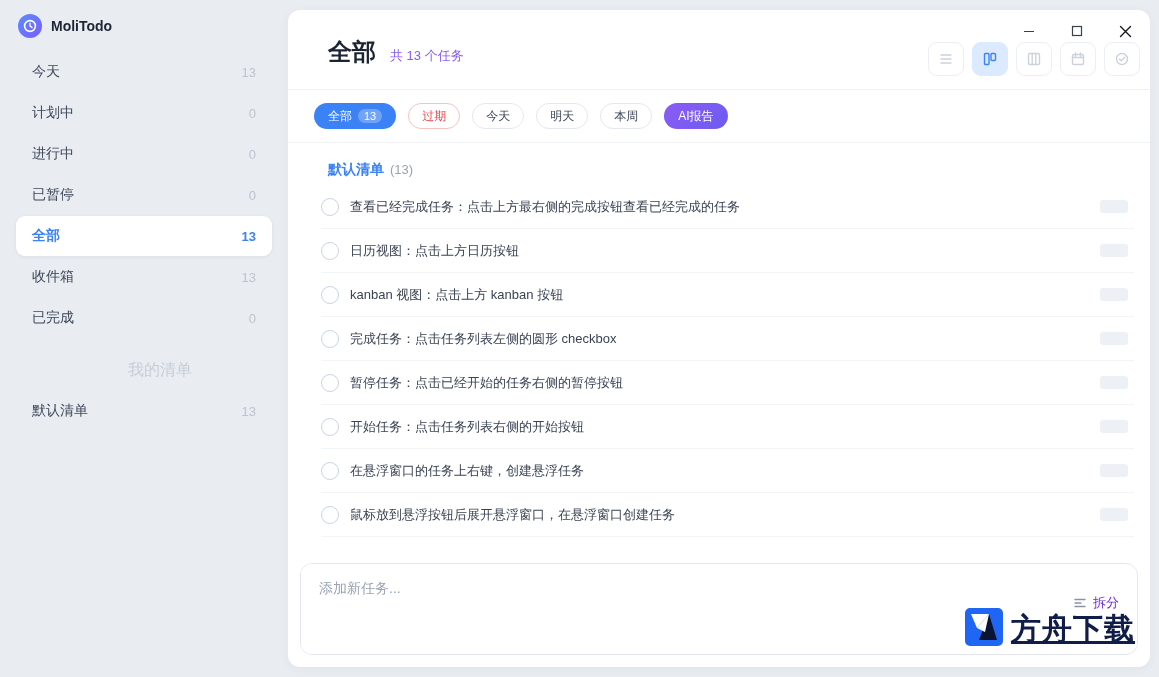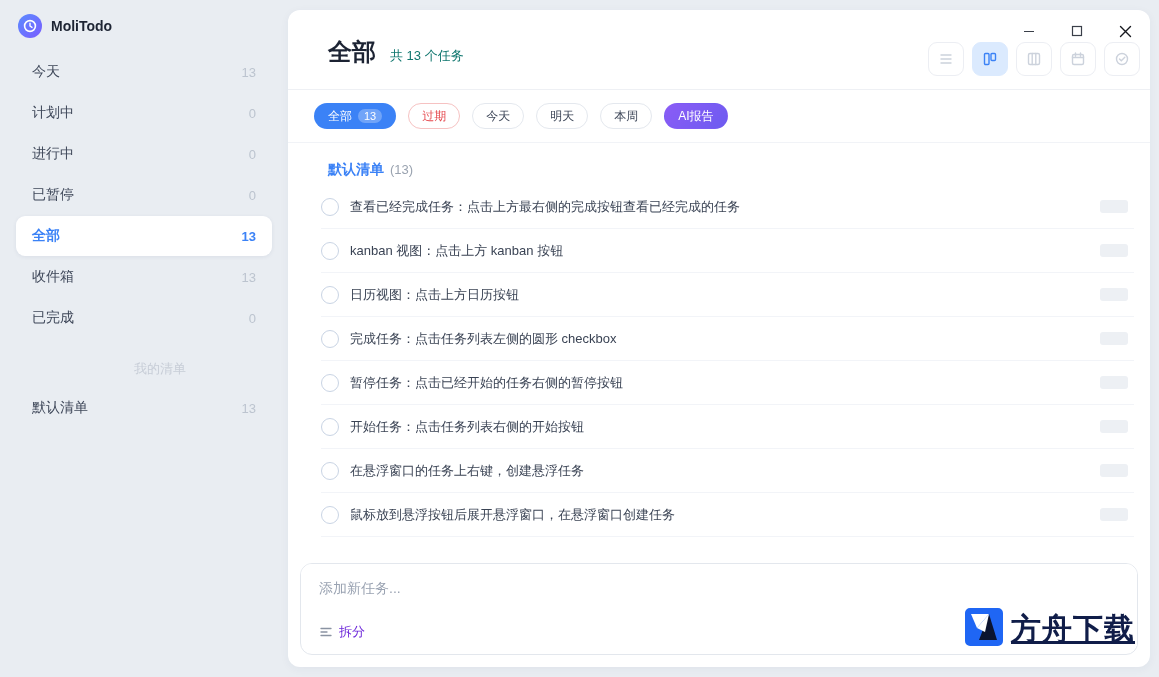--- a/index.html
+++ b/index.html
@@ -20,35 +20,35 @@
     background:linear-gradient(135deg,#5b8cff,#7a5cff);
     display:flex; align-items:center; justify-content:center; flex:0 0 auto; }
   .brand-name { font-size:14px; font-weight:bold; color:#1d2433; }
   .nav { padding:4px 16px 0; display:flex; flex-direction:column; gap:1px; }
   .nav-item { height:40px; display:flex; align-items:center; justify-content:space-between;
     padding:0 16px; border-radius:9px; font-size:14px; color:#3e4759; cursor:pointer; }
   .nav-item .count { font-size:13px; color:#bcc4cf; }
   .nav-item.active { background:#ffffff; color:#3b82f6; box-shadow:0 1px 4px rgba(25,45,90,.07); }
   .nav-item.active .label { font-weight:bold; }
   .nav-item.active .count { color:#3b82f6; font-weight:bold; }
-  .section-label { margin:22px 0 6px 32px; font-size:13px; color:#c7cdd7; }
+  .section-label { margin:22px 0 6px 32px; font-size:16px; color:#c7cdd7; }
 
   
   .card { position:absolute; left:288px; top:10px; width:862px; height:657px;
     background:#ffffff; border-radius:12px; overflow:hidden;
     box-shadow:0 2px 10px rgba(30,50,90,.05); }
 
   .window-controls { position:absolute; top:8px; right:12px; display:flex; gap:22px; z-index:5; }
   .win-btn { width:26px; height:26px; display:flex; align-items:center; justify-content:center;
     cursor:pointer; color:#3a3f49; }
 
   .card-header { padding:26px 40px 0; height:80px; border-bottom:1px solid #eef0f4;
     display:flex; align-items:baseline; gap:14px; }
   .page-title { font-size:24px; font-weight:bold; color:#1c2333; }
-  .page-subtitle { font-size:13px; color:#0f766e; }
+  .page-subtitle { font-size:13px; color:#8b5cf6; }
 
   .view-buttons { position:absolute; top:32px; right:10px; display:flex; gap:8px; }
   .view-btn { width:36px; height:34px; border:1px solid #eceef3; border-radius:9px; background:#fff;
     display:flex; align-items:center; justify-content:center; cursor:pointer; }
   .view-btn svg { stroke:#ccd2dc; }
   .view-btn.active { background:#dbeafe; border-color:#dbeafe; }
   .view-btn.active svg { stroke:#3b82f6; }
 
   .filter-bar { height:53px; display:flex; align-items:center; gap:12px; padding:0 26px;
     border-bottom:1px solid #f1f3f7; }
@@ -70,21 +70,21 @@
   .task-check { width:18px; height:18px; border:1.5px solid #c9d4e4; border-radius:50%;
     flex:0 0 auto; cursor:pointer; background:#fff; }
   .task-text { margin-left:11px; font-size:13px; color:#3a4354; flex:1 1 auto;
     white-space:nowrap; overflow:hidden; text-overflow:ellipsis; }
   .task-action { width:28px; height:13px; background:#edf0f4; border-radius:3px; margin-right:6px;
     flex:0 0 auto; cursor:pointer; }
 
   
   .composer { position:absolute; left:12px; right:12px; bottom:12px; height:92px;
     border:1px solid #e3e7ed; border-radius:12px; background:#fff;
-    display:flex; flex-direction:column; overflow:hidden; }
+    display:flex; overflow:hidden; }
   .composer textarea { border:none; outline:none; resize:none; flex:1 1 auto;
     padding:16px 18px 0; font-size:14px; color:#333;
     font-family:"Liberation Sans","DejaVu Sans",sans-serif; }
   .composer textarea::placeholder { color:#9aa3b2; }
   .composer-toolbar { display:flex; align-items:center; padding:0 18px 13px; }
   .split-btn { display:inline-flex; align-items:center; gap:6px; font-size:13px; color:#6d28d9;
     cursor:pointer; background:none; border:none;
     font-family:"Liberation Sans","DejaVu Sans",sans-serif; }
 
   
@@ -234,26 +234,26 @@
   </div>
 
   <div class="task-list">
     <div class="task-row">
       <span class="task-check"></span>
       <span class="task-text">查看已经完成任务：点击上方最右侧的完成按钮查看已经完成的任务</span>
       <span class="task-action"></span>
     </div>
     <div class="task-row">
       <span class="task-check"></span>
+      <span class="task-text">日历视图：点击上方日历按钮</span>
+      <span class="task-action"></span>
+    </div>
+    <div class="task-row">
+      <span class="task-check"></span>
       <span class="task-text">kanban 视图：点击上方 kanban 按钮</span>
-      <span class="task-action"></span>
-    </div>
-    <div class="task-row">
-      <span class="task-check"></span>
-      <span class="task-text">日历视图：点击上方日历按钮</span>
       <span class="task-action"></span>
     </div>
     <div class="task-row">
       <span class="task-check"></span>
       <span class="task-text">完成任务：点击任务列表左侧的圆形 checkbox</span>
       <span class="task-action"></span>
     </div>
     <div class="task-row">
       <span class="task-check"></span>
       <span class="task-text">暂停任务：点击已经开始的任务右侧的暂停按钮</span>

